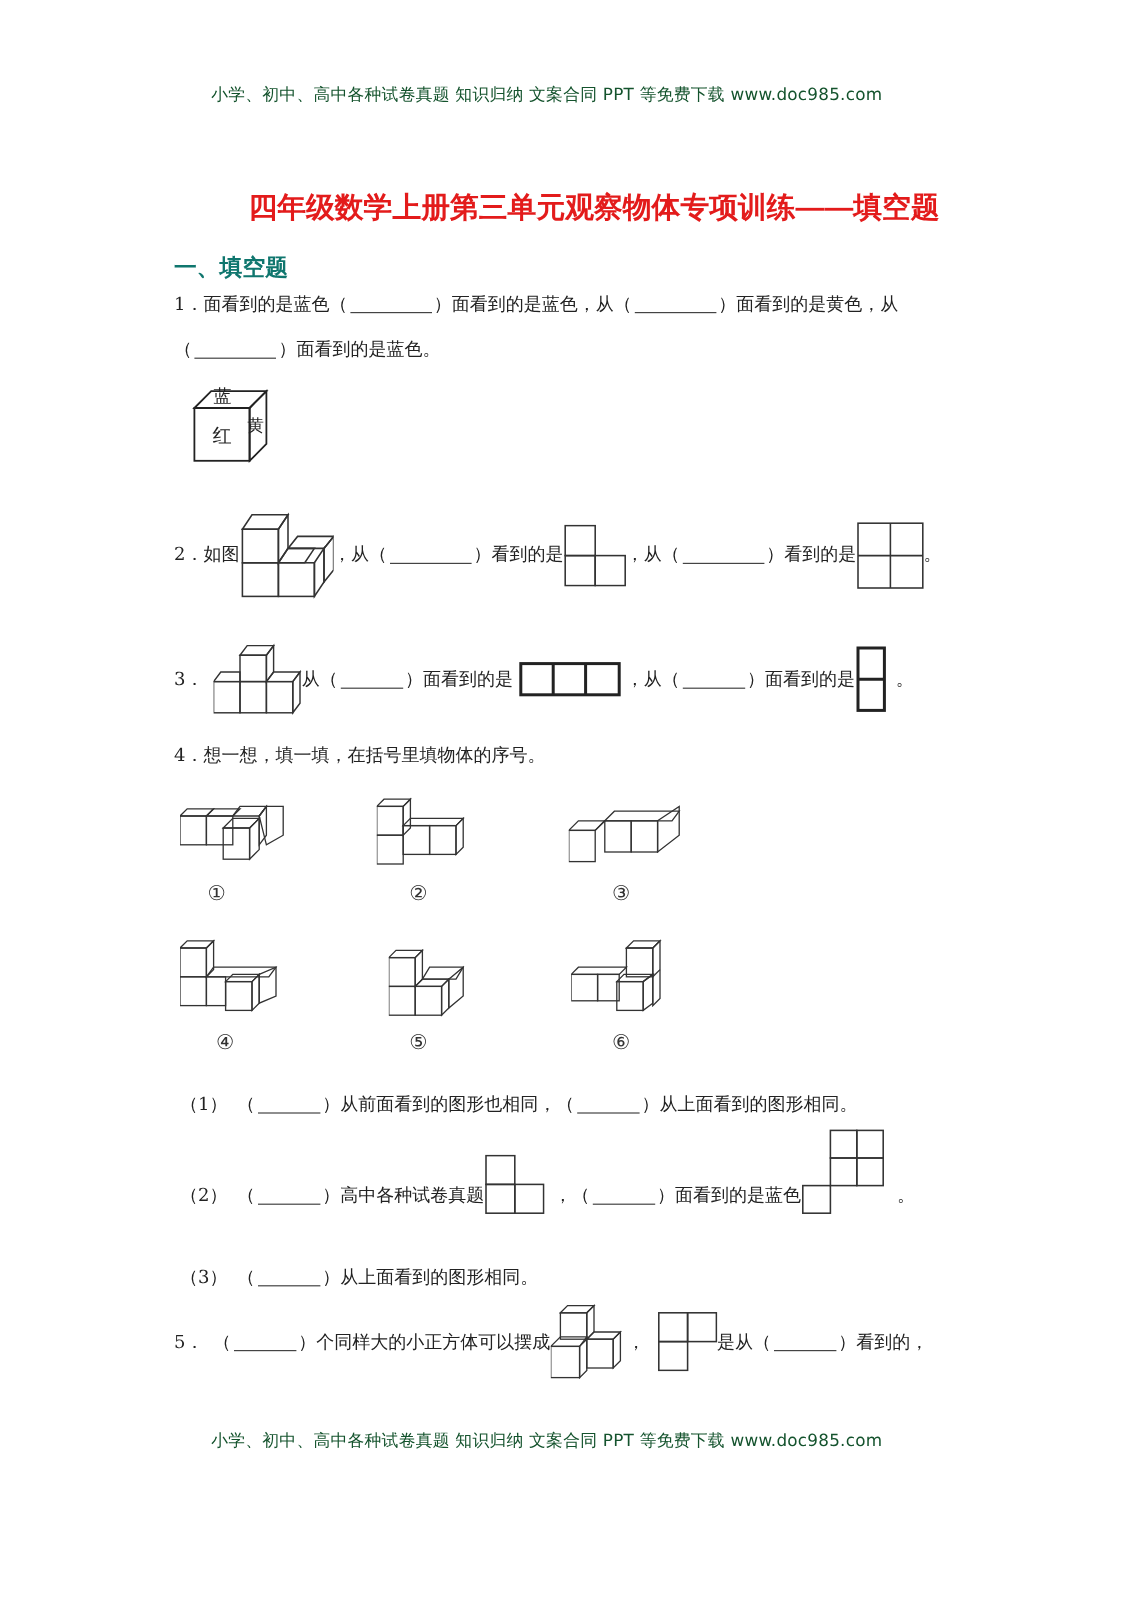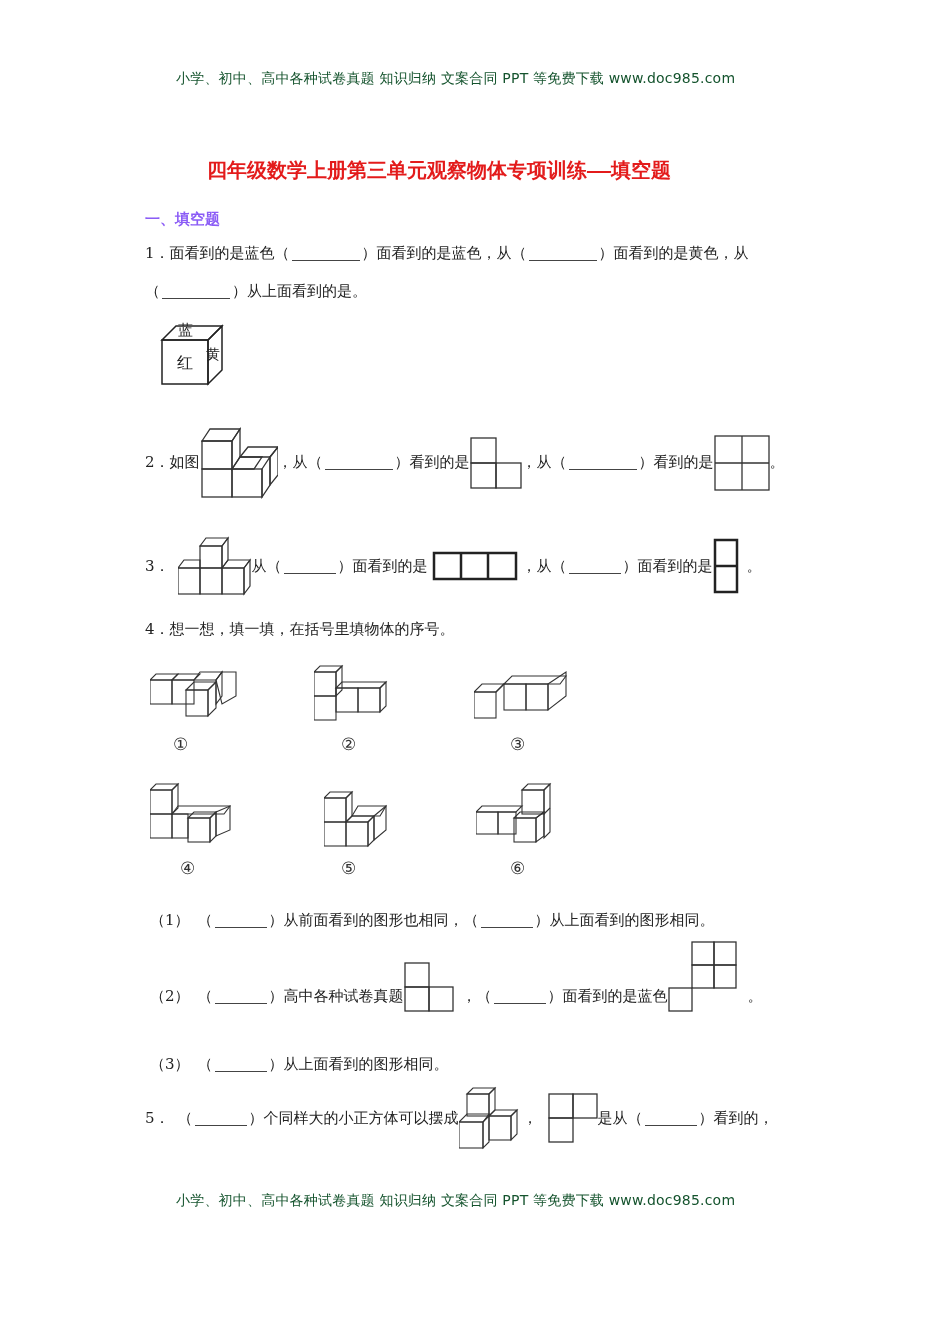--- a/index.html
+++ b/index.html
@@ -1,21 +1,21 @@
 <!DOCTYPE html>
 <html><head>
 <meta charset="utf-8">
 <style>
   html, body { margin:0; padding:0; background:#ffffff; }
   body { width:950px; height:1344px; position:relative; overflow:hidden;
          font-family:"DejaVu Serif","Liberation Serif",serif; color:#222; }
   .abs { position:absolute; }
   .hdr { font-family:"DejaVu Sans","Liberation Sans",sans-serif; font-size:14px; color:#14532d; white-space:nowrap; letter-spacing:0.2px; }
-  .title { font-family:Liberation Mono, monospace; font-size:20px; color:#e31b1b; font-weight:bold; white-space:nowrap; }
-  .section { font-family:"DejaVu Sans","Liberation Sans",sans-serif; font-size:15px; font-weight:bold; color:#8b5cf6; }
+  .title { font-family:Liberation Sans, sans-serif; font-size:24px; color:#e31b1b; font-weight:bold; white-space:nowrap; }
+  .section { font-family:"DejaVu Sans","Liberation Sans",sans-serif; font-size:19px; font-weight:bold; color:#0f766e; }
   .line { font-size:15px; white-space:nowrap; display:flex; align-items:center; color:#222; }
   .blank { display:inline-block; border-bottom:1px solid #444; height:14px; margin:0 2px; }
   .b8 { width:68px; } .b6 { width:52px; }
   svg { display:block; }
   .shape { display:inline-block; }
   .cap { font-size:17px; color:#333; }
 </style>
 </head>
 <body>
 
@@ -29,21 +29,21 @@
   <span>1．</span>
   <span>面看到的是蓝色（</span>
   <span class="blank b8"></span>
   <span>）面看到的是蓝色，从（</span>
   <span class="blank b8"></span>
   <span>）面看到的是黄色，从</span>
 </div>
 <div class="abs line" style="left:145px; top:282px;">
   <span>（</span>
   <span class="blank b8"></span>
-  <span>）从上面看到的是。</span>
+  <span>）面看到的是蓝色。</span>
 </div>
 
 <div class="abs" style="left:160px; top:320px; width:64px; height:66px;">
   <svg width="64" height="66" viewBox="0 0 64 66">
     <polygon points="2,20 16,6 62,6 48,20" fill="none" stroke="#222" stroke-width="1.5"></polygon>
     <rect x="2" y="20" width="46" height="44" fill="none" stroke="#222" stroke-width="1.5"></rect>
     <polygon points="48,20 62,6 62,50 48,64" fill="none" stroke="#222" stroke-width="1.5"></polygon>
   </svg>
   <span class="abs" style="left:18px; top:1px; font-size:15px;">蓝</span>
   <span class="abs" style="left:17px; top:33px; font-size:16px;">红</span>

